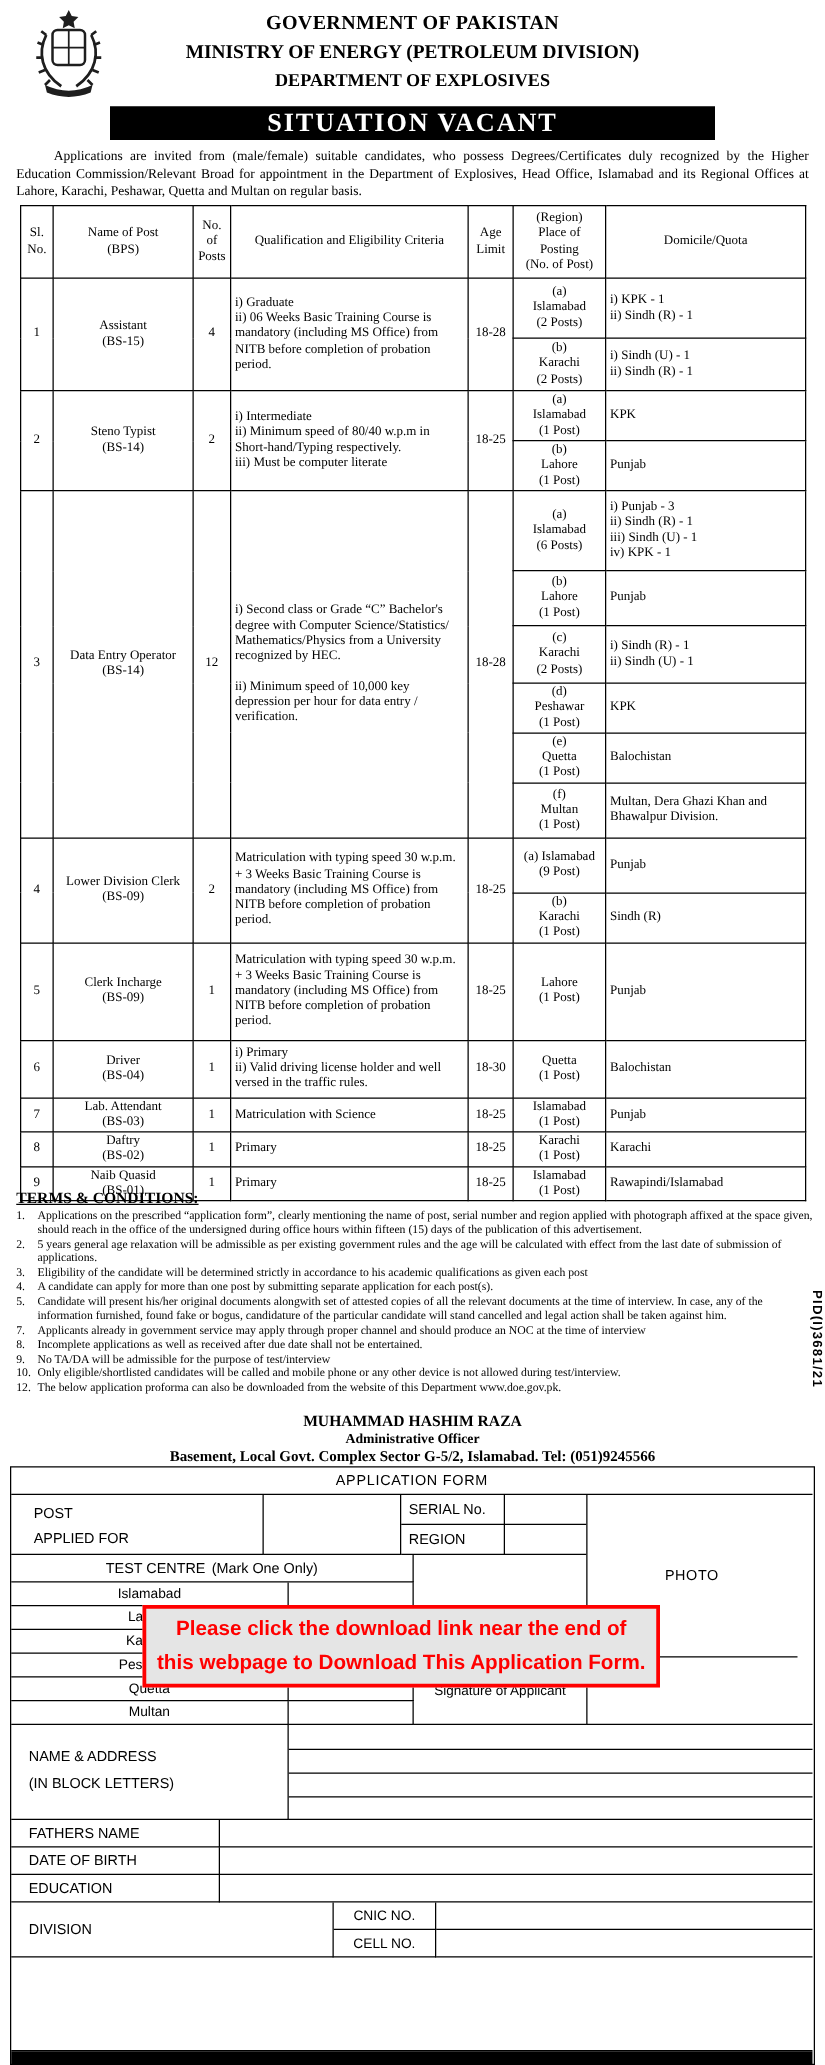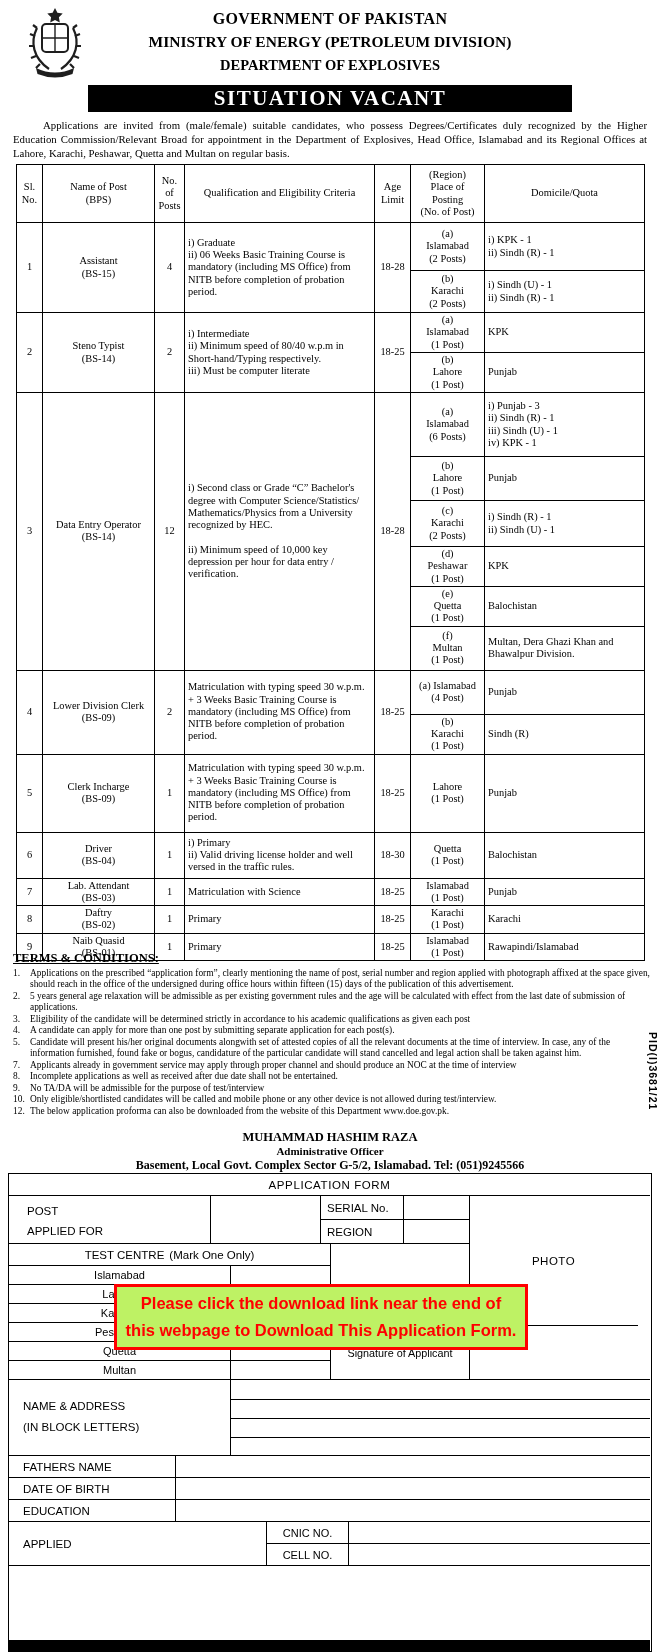--- a/index.html
+++ b/index.html
@@ -47,21 +47,21 @@
   .form { position: absolute; top: 1173px; left: 8px; width: 644px; height: 479px;
           border: 1.5px solid #000; font-family: "Liberation Sans", sans-serif; background: #fff; }
   .fc { position: absolute; font-size: 11.5px; }
   .bb { border-bottom: 1px solid #000; }
   .br { border-right: 1px solid #000; }
   .ctr { display: flex; align-items: center; justify-content: center; text-align: center; }
   .lft { display: flex; align-items: center; }
   .pre { white-space: pre-line; }
   .hline { position: absolute; border-top: 1px solid #000; height: 0; }
   .vline { position: absolute; border-left: 1px solid #000; width: 0; }
-  .overlay { position: absolute; left: 105px; top: 110px; width: 414px; height: 66px; background: #bef264;
+  .overlay { position: absolute; left: 105px; top: 110px; width: 414px; height: 66px; background: #e5e5e5;
              border: 3px solid #ff0000; color: #ff0000; font-weight: bold; font-size: 16.5px; line-height: 1.62;
              text-align: center; z-index: 5; white-space: pre-line; padding-top: 3px; }
   .blackbar { position: absolute; left: 0; top: 467px; width: 641px; height: 12px; background: #000; }
 </style>
 </head>
 <body>
 
 <div class="page">
 
   <div class="emblem">
@@ -211,21 +211,21 @@
     </tr>
 
     <tr style="height:44px">
       <td rowspan="2">4</td>
       <td rowspan="2">Lower  Division Clerk
 (BS-09)</td>
       <td rowspan="2">2</td>
       <td rowspan="2" class="lt">Matriculation with typing speed 30 w.p.m.  + 3 Weeks Basic Training Course is mandatory (including MS Office) from NITB before completion of probation period.</td>
       <td rowspan="2">18-25</td>
       <td>(a) Islamabad
-(4 Post)</td>
+(9 Post)</td>
       <td class="lt">Punjab</td>
     </tr>
     <tr style="height:40px">
       <td>(b)
 Karachi
 (1 Post)</td>
       <td class="lt">Sindh (R)</td>
     </tr>
 
     <tr style="height:78px">
@@ -388,21 +388,21 @@
     <div class="hline" style="left:222px;top:244px;width:419px"></div>
     <div class="hline" style="left:222px;top:263px;width:419px"></div>
 
     <div class="fc br bb lft" style="left:0;top:282px;width:167px;height:22px;padding-left:14px">FATHERS NAME</div>
     <div class="fc bb" style="left:167px;top:282px;width:474px;height:22px"></div>
     <div class="fc br bb lft" style="left:0;top:304px;width:167px;height:22px;padding-left:14px">DATE OF BIRTH</div>
     <div class="fc bb" style="left:167px;top:304px;width:474px;height:22px"></div>
     <div class="fc br bb lft" style="left:0;top:326px;width:167px;height:22px;padding-left:14px">EDUCATION</div>
     <div class="fc bb" style="left:167px;top:326px;width:474px;height:22px"></div>
 
-    <div class="fc br bb lft" style="left:0;top:348px;width:258px;height:44px;padding-left:14px">APPLIED</div>
+    <div class="fc br bb lft" style="left:0;top:348px;width:258px;height:44px;padding-left:14px">DIVISION</div>
     <div class="fc br bb ctr" style="left:258px;top:348px;width:82px;height:22px;font-size:11px">CNIC NO.</div>
     <div class="fc bb" style="left:340px;top:348px;width:301px;height:22px"></div>
     <div class="fc br bb ctr" style="left:258px;top:370px;width:82px;height:22px;font-size:11px">CELL NO.</div>
     <div class="fc bb" style="left:340px;top:370px;width:301px;height:22px"></div>
 
     <div class="fc bb" style="left:0;top:392px;width:641px;height:75px"></div>
     <div class="blackbar"></div>
 
     <div class="overlay">Please click the download link near the end of
 this webpage to Download This Application Form.</div>

